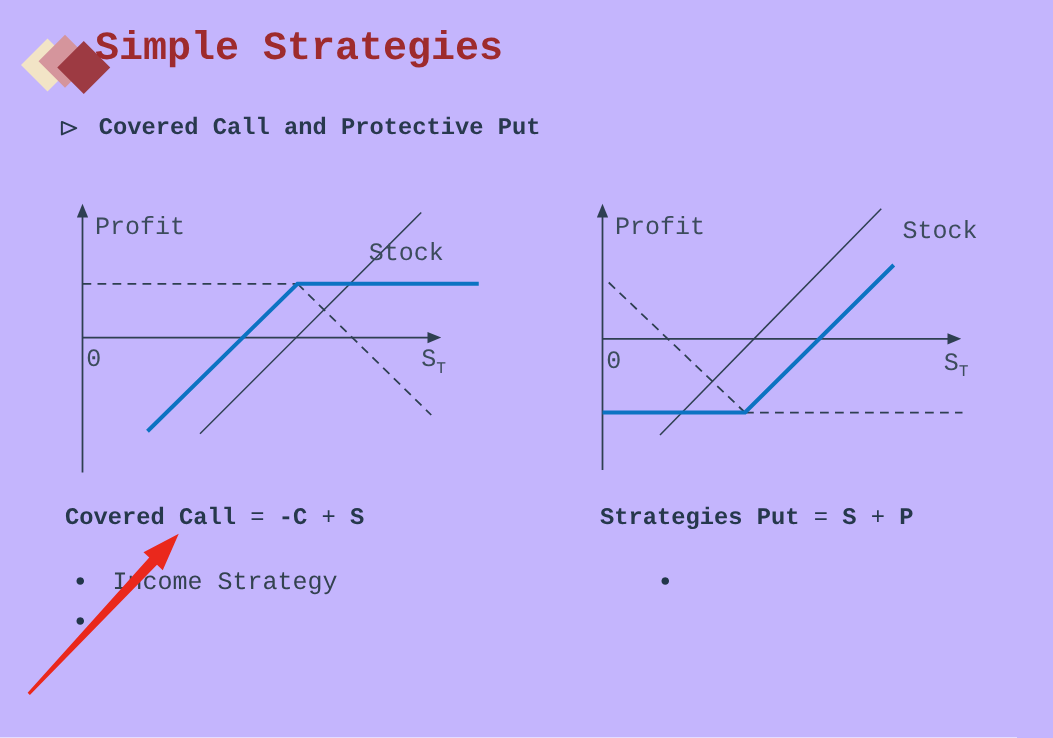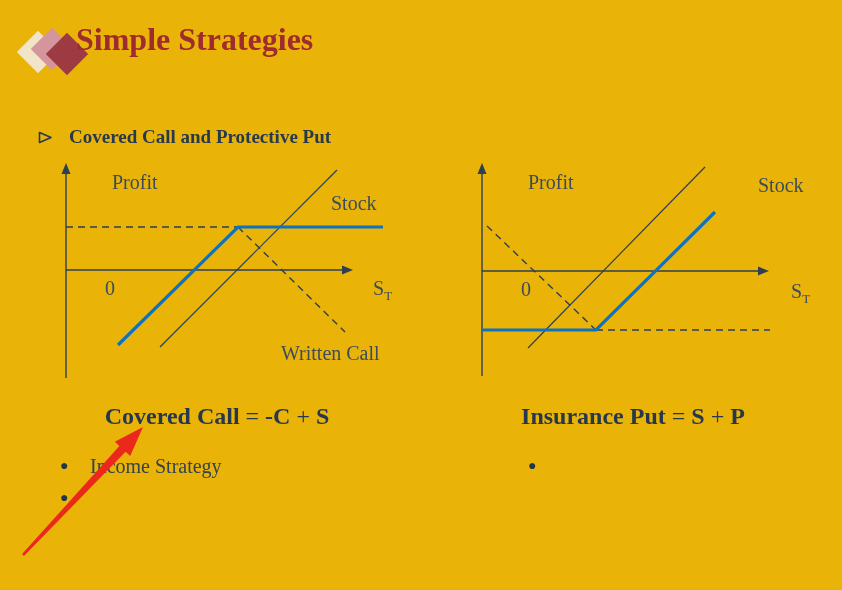--- a/index.html
+++ b/index.html
@@ -1,48 +1,48 @@
 <!DOCTYPE html>
 <html><head>
 <meta charset="utf-8">
 <style>
   * { margin: 0; padding: 0; box-sizing: border-box; }
   html, body { background: #ffffff; }
   .slide {
     position: relative;
     width: 842px;
     height: 590px;
-    background: #eab308;
+    background: #c4b5fd;
     overflow: hidden;
-    font-family: Liberation Serif, serif;
+    font-family: Liberation Mono, monospace;
   }
   
   .logo { position: absolute; left: 8px; top: 12px; width: 76px; height: 60px; }
   .diamond { position: absolute; width: 30px; height: 30px; transform: rotate(45deg); }
   .diamond.cream { left: 15px; top: 25px; background: #f2e4c6; }
   .diamond.pink  { left: 29px; top: 22px; background: #d5959c; }
   .diamond.dred  { left: 44px; top: 27px; background: #9d3a42; }
   .page-title {
     position: absolute; left: 76px; top: 16px;
     font-size: 32px; font-weight: 700; color: #9e2b2d;
     letter-spacing: 0px; line-height: 46px;
   }
   
-  .heading { position: absolute; left: 38px; top: 91px; display: flex; align-items: center; margin-top: 35px; }
+  .heading { position: absolute; left: 48px; top: 91px; display: flex; align-items: center; }
   .heading .arrow-icon { width: 15px; height: 15px; margin-right: 16px; }
   .heading .htext { font-size: 19px; font-weight: 700; color: #28394e; }
   
   .chart { position: absolute; width: 336px; height: 225px; }
   .chart svg.plot { position: absolute; left: 0; top: 0; }
-  .chart .lbl { position: absolute; font-size: 20px; color: #3c4c5c; white-space: nowrap; margin-left: 36px; }
+  .chart .lbl { position: absolute; font-size: 20px; color: #3c4c5c; white-space: nowrap; }
   .chart .lbl sub { font-size: 13px; }
   #chart-left  { left: 56px;  top: 160px; }
   #chart-right { left: 472px; top: 160px; width: 312px; }
   
-  .formula { position: absolute; top: 403px; font-size: 24px; color: #26384c; text-align: center; white-space: nowrap; }
+  .formula { position: absolute; top: 403px; font-size: 19px; color: #26384c; text-align: left; white-space: nowrap; }
   #formula-left  { left: 52px;  width: 330px; }
   #formula-right { left: 480px; width: 306px; }
   .formula .b { font-weight: 700; }
   .formula .n { font-weight: 400; }
   
   .bullets { position: absolute; }
   #bullets-left  { left: 60px;  top: 450px; }
   #bullets-right { left: 528px; top: 450px; }
   .brow { display: flex; align-items: center; height: 32px; }
   .brow .dot { font-size: 14px; color: #22364a; width: 30px; }
@@ -82,21 +82,20 @@
 
       <line x1="10" y1="67" x2="182" y2="67" stroke="#2e3f51" stroke-width="1.4" stroke-dasharray="7 5"></line>
       <line x1="182" y1="67" x2="289" y2="172" stroke="#2e3f51" stroke-width="1.4" stroke-dasharray="7 5"></line>
 
       <polyline points="62,185 182,67 327,67" fill="none" stroke="#0c73c2" stroke-width="3.2"></polyline>
     </svg>
     <span class="lbl" style="left:20px; top:11px;">Profit</span>
     <span class="lbl" style="left:239px; top:32px;">Stock</span>
     <span class="lbl" style="left:13px; top:117px;">0</span>
     <span class="lbl" style="left:281px; top:117px;"><span>S</span><sub>T</sub></span>
-    <span class="lbl" style="left:189px; top:182px;">Written Call</span>
   </div>
 
   <div class="chart" id="chart-right">
     <svg class="plot" width="312" height="225" viewBox="0 0 312 225">
 
       <line x1="10" y1="12" x2="10" y2="216" stroke="#2e3f51" stroke-width="1.4"></line>
       <polygon points="10,3 5.5,14 14.5,14" fill="#2e3f51"></polygon>
 
       <line x1="10" y1="111" x2="290" y2="111" stroke="#2e3f51" stroke-width="1.4"></line>
       <polygon points="297,111 286,106.5 286,115.5" fill="#2e3f51"></polygon>
@@ -115,21 +114,21 @@
   </div>
 
   <div class="formula" id="formula-left">
     <span class="b">Covered Call</span>
     <span class="n">=</span>
     <span class="b">-C</span>
     <span class="n">+</span>
     <span class="b">S</span>
   </div>
   <div class="formula" id="formula-right">
-    <span class="b">Insurance Put</span>
+    <span class="b">Strategies Put</span>
     <span class="n">=</span>
     <span class="b">S</span>
     <span class="n">+</span>
     <span class="b">P</span>
   </div>
 
   <div class="bullets" id="bullets-left">
     <div class="brow">
       <span class="dot">●</span>
       <span class="btext">Income Strategy</span>

